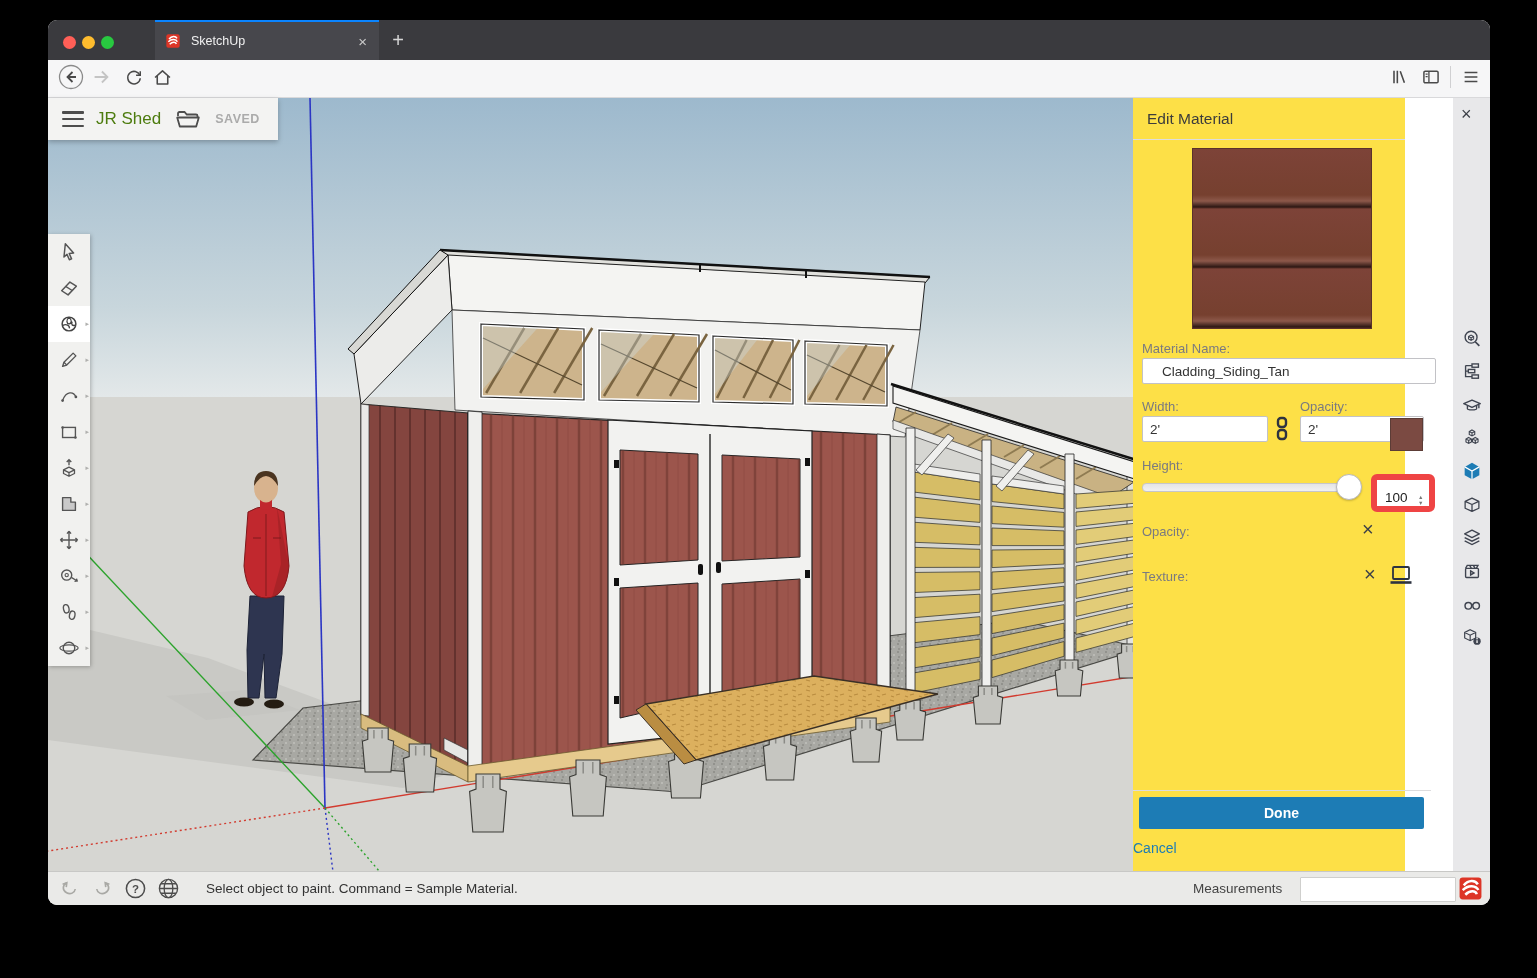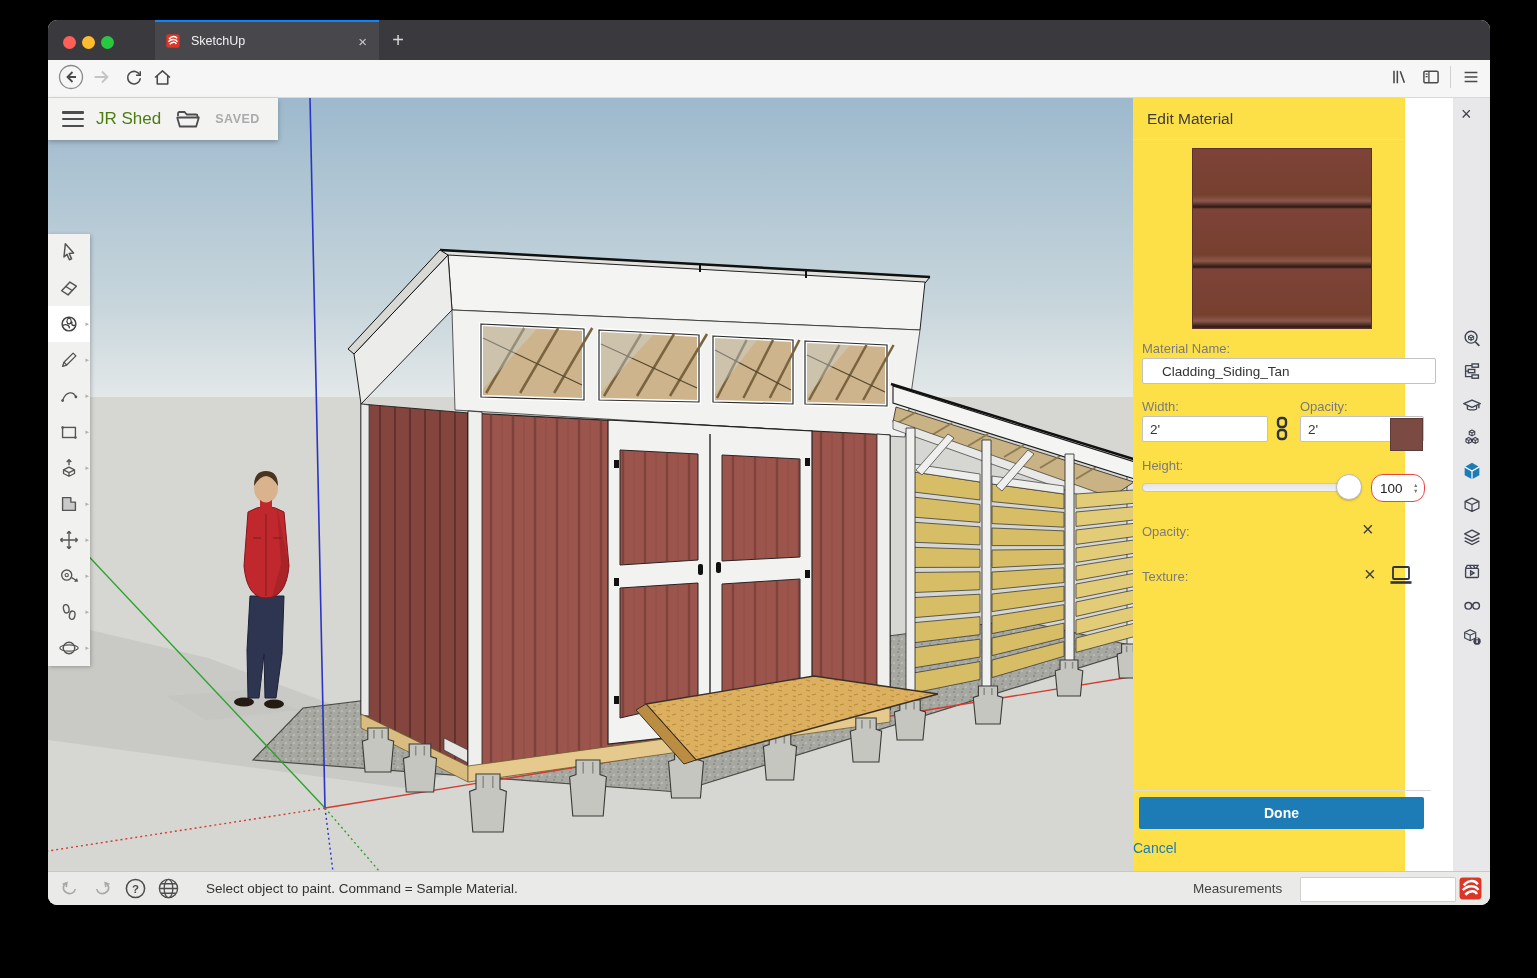--- a/index.html
+++ b/index.html
@@ -46,22 +46,22 @@
   .texprev{position:absolute;left:60px;top:51px;width:178px;height:179px;
            background:repeating-linear-gradient(180deg,#7d4338 0px,#76402f 46px,#8c584a 52px,#2c1713 58px,#7d4338 60px);
            outline:1px solid #5a322b;}
   .plabel{position:absolute;font-size:13px;color:#7a7a80;}
   .pinput{position:absolute;height:24px;border:1px solid #c2c2c6;border-radius:2px;background:#fff;
           font-size:13.5px;color:#333;padding:0 7px;font-family:"Liberation Sans",sans-serif;box-sizing:content-box;}
   .slider-track{position:absolute;left:9px;top:385px;width:212px;height:7px;border-radius:4px;
                 background:linear-gradient(#e4e4e6,#f1f1f3);border:1px solid #c6c6ca;}
   .slider-thumb{position:absolute;left:203px;top:376px;width:24px;height:24px;border-radius:50%;
                 background:#fff;border:1px solid #b9b9bd;box-shadow:0 1px 2px rgba(0,0,0,.2);}
-  .spin{position:absolute;left:238px;top:376px;width:52px;height:26px;border:1px solid #ef4444;border-radius:12px;
-        background:#fff;display:flex;align-items:center;}
+  .spin{position:absolute;left:238px;top:376px;width:52px;height:26px;border:6px solid #ef4444;border-radius:6px;
+        background:#fff;display:flex;align-items:flex-end;}
   .spin input{border:0;width:30px;font-size:13.5px;color:#222;margin-left:6px;outline:none;
               font-family:"Liberation Sans",sans-serif;}
   .steppers{display:flex;flex-direction:column;font-size:5.5px;color:#777;line-height:6px;margin-left:1px;}
   .xmark{position:absolute;font-size:20px;color:#3c4048;}
   .swatch{position:absolute;left:257px;top:320px;width:31px;height:31px;border:1px solid #5c3c36;}
   .divider{position:absolute;left:0;top:692px;width:298px;border-top:1px solid #dcdcde;}
   .done-btn{position:absolute;left:6px;top:699px;width:285px;height:32px;background:#1d7cb5;border:none;
             border-radius:2px;color:#fff;font-size:14px;font-weight:bold;font-family:"Liberation Sans",sans-serif;}
   .cancel-link{position:absolute;left:0;top:742px;width:298px;text-align:left;font-size:14px;color:#1d7cb5;}
   .strip{position:absolute;left:1405px;top:78px;width:37px;height:774px;background:#e8e8ea;z-index:6;}

